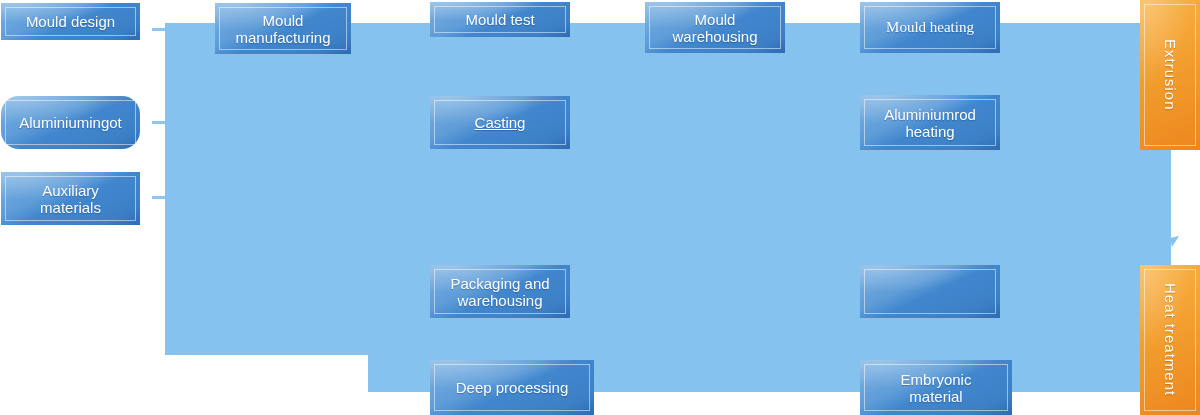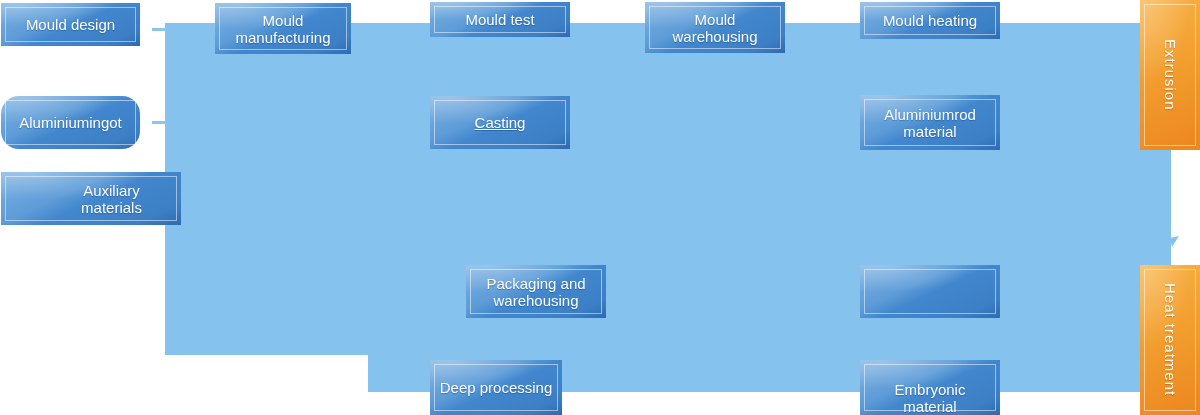--- a/index.html
+++ b/index.html
@@ -34,34 +34,34 @@
       radial-gradient(130% 100% at 12% 0%, rgba(255,255,255,.26), rgba(255,255,255,0) 55%),
       linear-gradient(155deg,#f9b245 0%,#f29d2e 48%,#ec861e 100%);
   }
   .vlbl{position:relative;writing-mode:vertical-rl;letter-spacing:1px;white-space:nowrap;}
 
   
   .dash{position:absolute;width:13px;height:3px;background:#8CC5EF;left:152px;}
   .dash-1{top:28px;} .dash-2{top:121px;} .dash-3{top:196px;}
 
   
-  .b-mould-design        {left:1px;  top:3px;  width:139px;height:43px;}
+  .b-mould-design        {left:1px;  top:3px;  width:139px;height:37px;}
   .b-aluminium-ingot     {left:1px;  top:96px; width:139px;height:53px;border-radius:18px;}
-  .b-auxiliary-materials {left:1px;  top:172px;width:139px;height:53px;padding-left:41px;}
+  .b-auxiliary-materials {left:1px;  top:172px;width:139px;height:53px;}
   .b-mould-manufacturing {left:215px;top:3px;  width:136px;height:51px;}
   .b-mould-test          {left:430px;top:2px;  width:140px;height:35px;}
   .b-casting             {left:430px;top:96px; width:140px;height:53px;text-decoration:underline;}
-  .b-packaging           {left:430px;top:265px;width:140px;height:53px;margin-left:36px;}
-  .b-deep-processing     {left:430px;top:360px;width:132px;height:55px;}
+  .b-packaging           {left:430px;top:265px;width:140px;height:53px;}
+  .b-deep-processing     {left:430px;top:360px;width:164px;height:55px;}
   .b-mould-warehousing   {left:645px;top:2px;  width:140px;height:51px;}
   .b-homogenization      {left:645px;top:96px; width:140px;height:53px;}
-  .b-mould-heating       {left:860px;top:2px;  width:140px;height:37px;}
+  .b-mould-heating       {left:860px;top:2px;  width:140px;height:51px;font-family:Liberation Serif, serif;}
   .b-aluminiumrod-heating{left:860px;top:95px; width:140px;height:55px;}
   .b-surface-treatment   {left:860px;top:265px;width:140px;height:53px;}
-  .b-embryonic-material  {left:860px;top:360px;width:140px;height:55px;align-items:flex-end;}
+  .b-embryonic-material  {left:860px;top:360px;width:152px;height:55px;}
   .b-extrusion           {left:1140px;top:0;   width:60px; height:150px;}
   .b-heat-treatment      {left:1140px;top:265px;width:60px;height:150px;}
 </style>
 </head>
 <body>
 
 <div class="stage">
 
   <div class="panel panel-main"></div>
   <div class="panel panel-ext"></div>
@@ -117,21 +117,21 @@
 warehousing</span>
   </div>
 
   <div class="pbox b-mould-heating">
     <span class="inner"></span>
     <span class="lbl">Mould heating</span>
   </div>
   <div class="pbox b-aluminiumrod-heating">
     <span class="inner"></span>
     <span class="lbl">Aluminiumrod
-material</span>
+heating</span>
   </div>
   <div class="pbox b-surface-treatment">
     <span class="inner"></span>
   </div>
   <div class="pbox b-embryonic-material">
     <span class="inner"></span>
     <span class="lbl">Embryonic
 material</span>
   </div>
 

